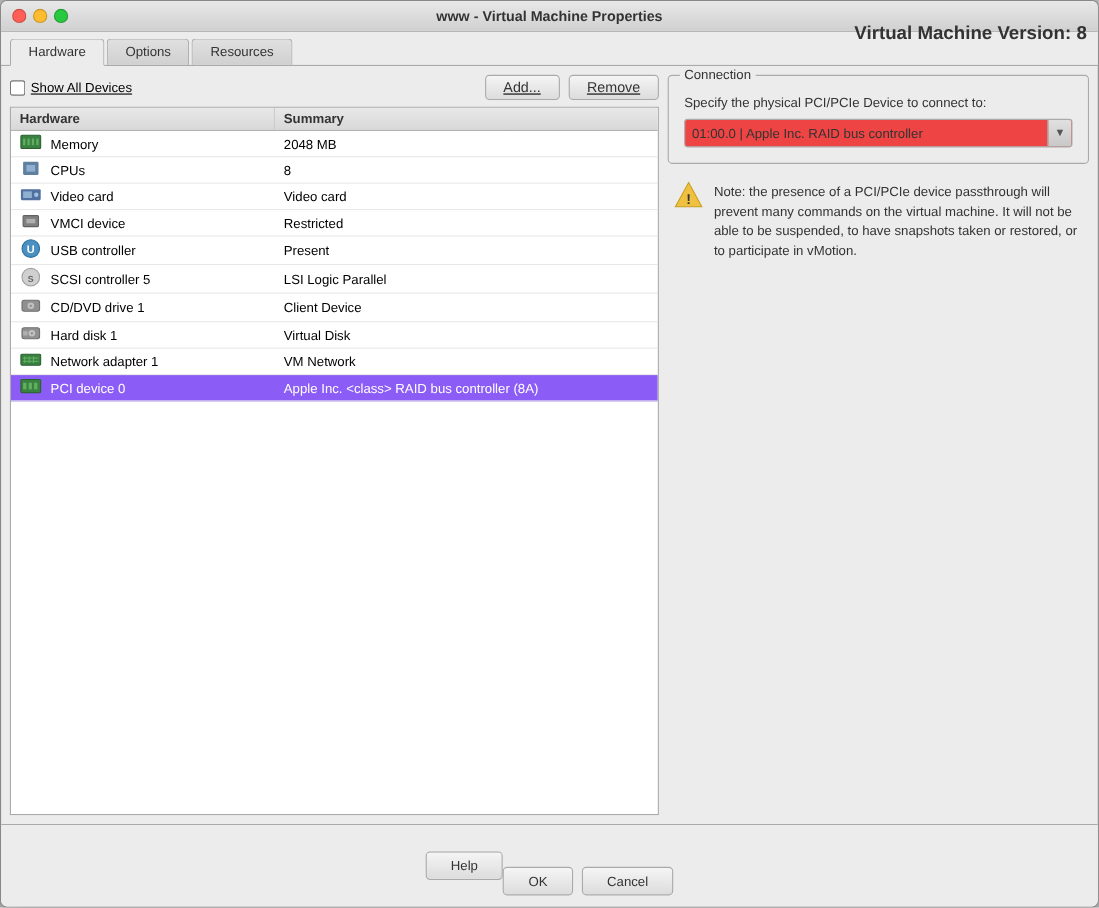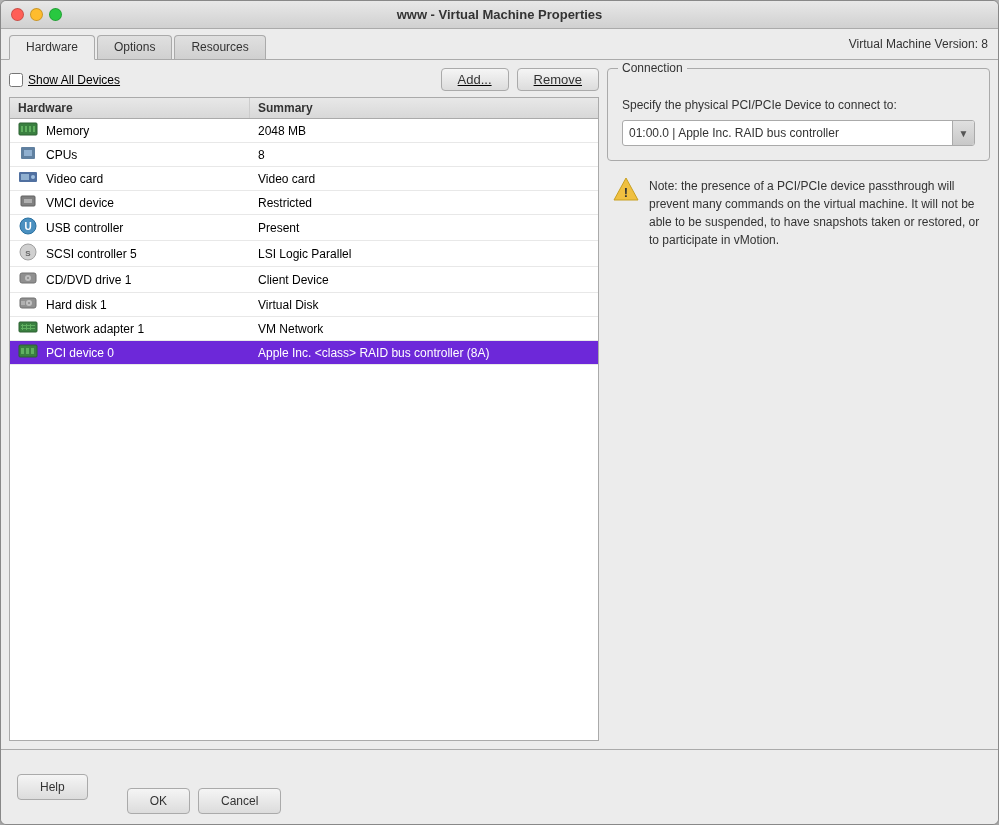--- a/index.html
+++ b/index.html
@@ -80,23 +80,24 @@
     .tab.active {
       background: #ececec;
       border-bottom: 1px solid #ececec;
       margin-bottom: -1px;
       z-index: 1;
       font-weight: 500;
     }
     .vm-version {
       position: absolute;
       right: 10px;
-      bottom: 8px;
-      font-size: 12px;
-      color: #333;
+      bottom: 19px;
+      font-size: 17px;
+      color: #333;
+      font-weight: bold;
     }
 
     
     .main-content {
       display: flex;
       flex: 1;
       padding: 8px;
       gap: 8px;
       overflow: hidden;
     }
@@ -170,21 +171,21 @@
 
     .table-body { }
     .table-row {
       display: flex;
       align-items: center;
       border-bottom: 1px solid #e8e8e8;
       padding: 2px 0;
       cursor: pointer;
     }
     .table-row.selected {
-      background: #6d28d9;
+      background: #8b5cf6;
       color: #fff;
     }
     .row-icon {
       width: 36px;
       text-align: center;
       flex-shrink: 0;
       font-size: 14px;
     }
     .row-name {
       width: 204px;
@@ -202,21 +203,21 @@
     .right-panel {
       flex: 1;
       display: flex;
       flex-direction: column;
       gap: 10px;
     }
 
     .connection-box {
       border: 1px solid #aaa;
       border-radius: 4px;
-      padding: 25px 14px 14px 14px;
+      padding: 13px 14px 14px 14px;
       background: #ececec;
       position: relative;
     }
     .connection-legend {
       position: absolute;
       top: -8px;
       left: 10px;
       background: #ececec;
       padding: 0 4px;
       font-size: 12px;
@@ -226,21 +227,21 @@
       font-size: 12px;
       color: #333;
       margin-bottom: 8px;
       margin-top: 4px;
     }
     .connection-select-wrap {
       display: flex;
       align-items: center;
       border: 1px solid #aaa;
       border-radius: 3px;
-      background: #ffffff;
+      background: #ef4444;
       height: 26px;
       overflow: hidden;
     }
     .connection-select {
       flex: 1;
       border: none;
       background: transparent;
       font-size: 12px;
       padding: 0 6px;
       outline: none;
@@ -279,26 +280,25 @@
       font-size: 12px;
       color: #333;
       line-height: 1.5;
     }
 
     
     .bottom-bar {
       border-top: 1px solid #aaa;
       padding: 10px 16px;
       display: flex;
-      justify-content: flex-start;
+      justify-content: center;
       align-items: center;
       background: #ececec;
       border-radius: 0 0 6px 6px;
       flex-shrink: 0;
-      gap: 39px;
     }
     .bottom-btn {
       padding: 5px 22px;
       border: 1px solid #aaa;
       border-radius: 4px;
       background: linear-gradient(to bottom, #f5f5f5, #dcdcdc);
       font-size: 12px;
       cursor: pointer;
       color: #333;
     }

